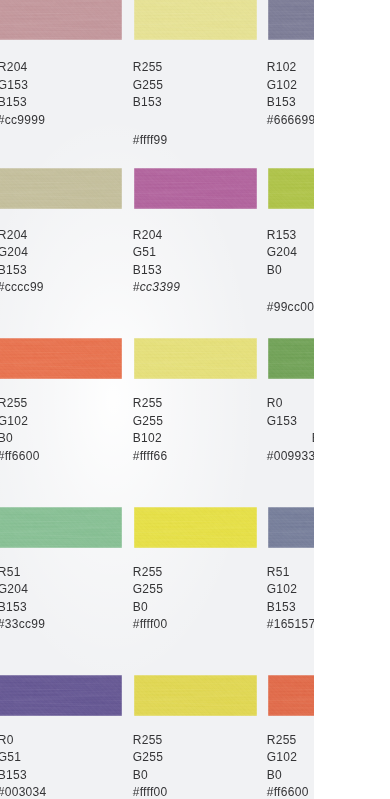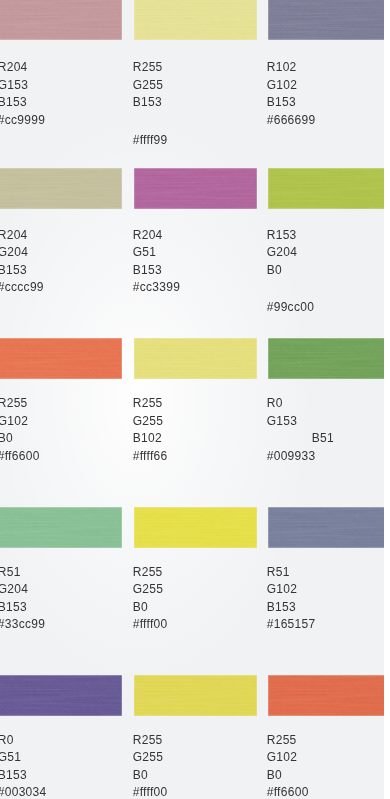--- a/index.html
+++ b/index.html
@@ -2,21 +2,21 @@
 <html><head>
 <meta charset="utf-8">
 <title>Web Safe Colour Swatch Chart</title>
 <style>
   html,body{margin:0;padding:0;background:#ffffff;}
   body{
     width:390px;height:799px;overflow:hidden;
     font-family:"Liberation Sans",sans-serif;
     -webkit-font-smoothing:antialiased;
   }
-  #sheet{position:relative;width:384px;height:799px;overflow:hidden;background:#f1f2f4;}
+  #sheet{position:relative;width:314px;height:799px;overflow:hidden;background:#f1f2f4;}
   #paper{position:absolute;inset:0;}
   #paper::after{content:"";position:absolute;inset:0;
     background:radial-gradient(46% 36% at 36% 50%, rgba(255,255,255,.95) 0%, rgba(255,255,255,.45) 45%, rgba(255,255,255,0) 100%);
     pointer-events:none;}
   .swatch{position:absolute;overflow:hidden;isolation:isolate;}
   .grain-a{position:absolute;inset:0;filter:url(#scan-streak);opacity:.50;mix-blend-mode:soft-light;pointer-events:none;z-index:1;}
   .grain-b{position:absolute;inset:0;filter:url(#scan-dots);opacity:.16;mix-blend-mode:soft-light;pointer-events:none;z-index:1;}
   #fx{position:absolute;width:0;height:0;overflow:hidden;}
   .swatch::before{
     content:"";position:absolute;left:0;right:0;top:0;bottom:0;
@@ -94,21 +94,21 @@
       <div class="line" style="line-height: 17.5px;"><span class="k k-hash">#</span><span class="v">cccc99</span></div>
     </div>
     <div class="swatch" style="left: 134px; top: 168px; width: 123px; height: 41px; background: rgb(173, 93, 152);">
       <div class="grain-a"></div>
       <div class="grain-b"></div>
     </div>
     <div class="labels" style="left: 132.7px; top: 226.5px;">
       <div class="line" style="line-height: 17.5px;"><span class="k">R</span><span class="v">204</span></div>
       <div class="line" style="line-height: 17.5px;"><span class="k">G</span><span class="v">51</span></div>
       <div class="line" style="line-height: 17.5px;"><span class="k">B</span><span class="v">153</span></div>
-      <div class="line" style="line-height: 17.5px;"><span class="k k-hash">#</span><span class="v">cc3399</span></div>
+      <div class="line" style="line-height: 17.5px; font-style: italic;"><span class="k k-hash">#</span><span class="v">cc3399</span></div>
     </div>
     <div class="swatch" style="left: 268px; top: 168px; width: 123px; height: 41px; background: rgb(170, 192, 66);">
       <div class="grain-a"></div>
       <div class="grain-b"></div>
     </div>
     <div class="labels" style="left: 266.7px; top: 226.5px;">
       <div class="line" style="line-height: 17.5px;"><span class="k">R</span><span class="v">153</span></div>
       <div class="line" style="line-height: 17.5px;"><span class="k">G</span><span class="v">204</span></div>
       <div class="line" style="line-height: 17.5px;"><span class="k">B</span><span class="v">0</span></div>
       <div class="line" style="line-height: 17.5px; margin-top: 20px;"><span class="k k-hash">#</span><span class="v">99cc00</span></div>

